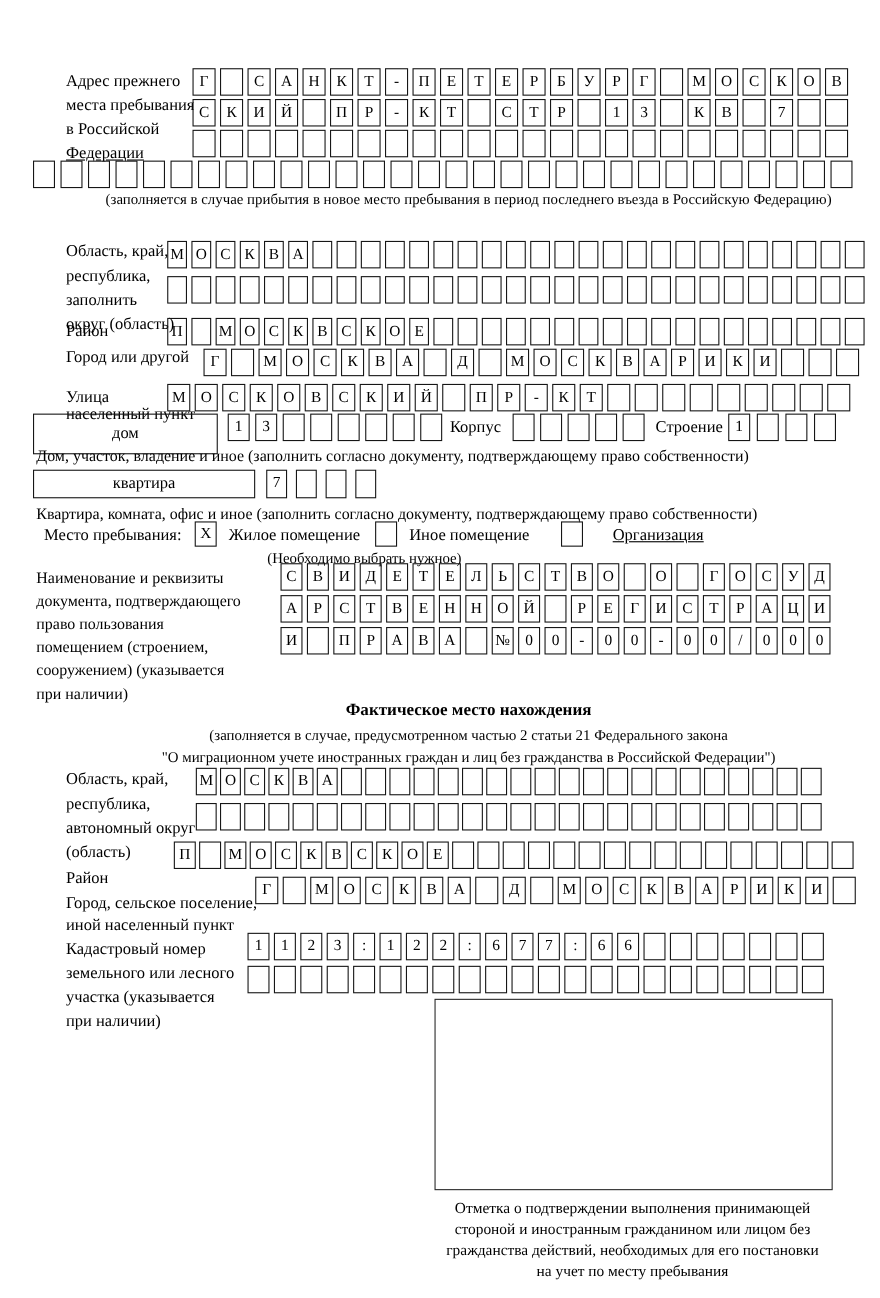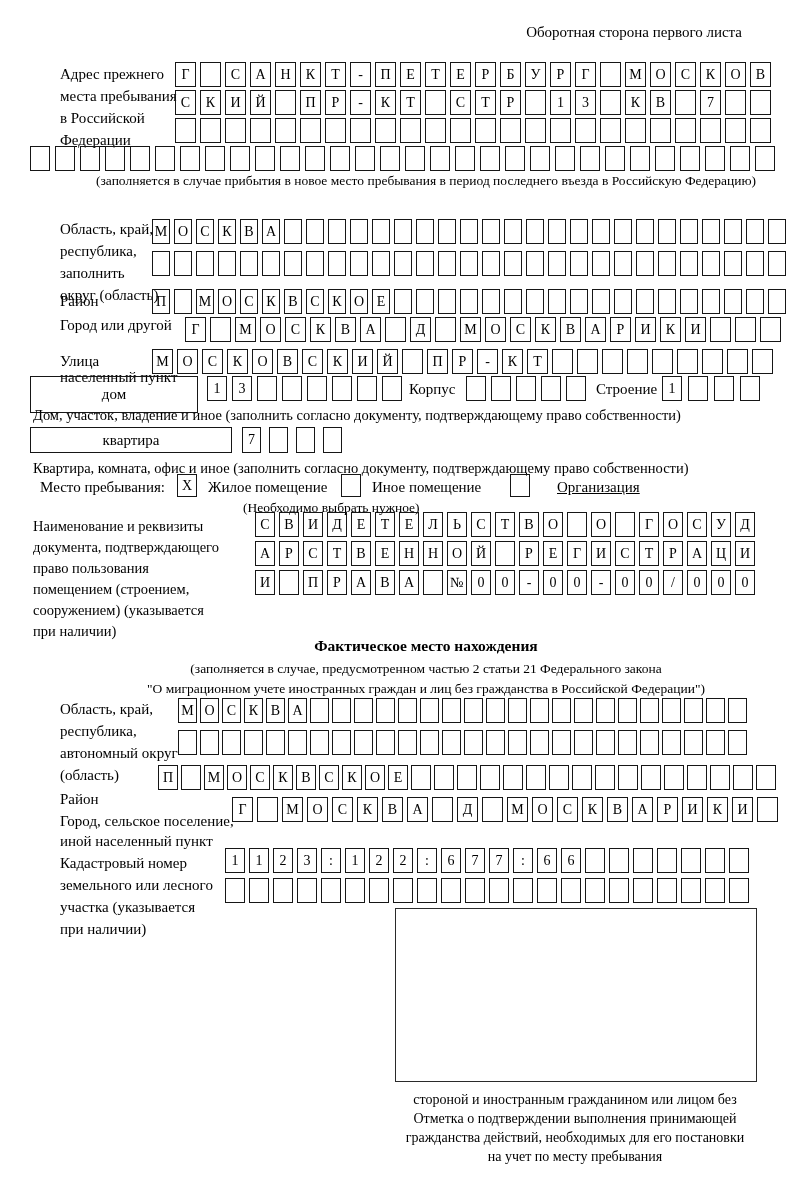--- a/index.html
+++ b/index.html
@@ -25,21 +25,20 @@
     display:flex;align-items:center;justify-content:center;font-size:15px;
   }
   .bigbox{position:absolute;box-sizing:border-box;border:1.6px solid #2a2a2a;background:#fff;}
   .title{font-weight:bold;font-size:16px;}
 </style>
 </head>
 <body>
 
 <div class="page">
 
-  <div class="abs lbl" style="top:22px;right:58px;">Оборотная сторона первого листа</div>
 
   <div class="abs lbl" style="left:60px;top:64px;">Адрес прежнего</div>
   <div class="abs lbl" style="left:60px;top:86px;">места пребывания</div>
   <div class="abs lbl" style="left:60px;top:108px;">в Российской</div>
   <div class="abs lbl" style="left:60px;top:130px;text-decoration:underline;">Федерации</div>
 
   <div class="boxrow" style="left:175px;top:62px;--bw:21px;--gap:4px;">
       <span class="cbox">Г</span>
       <span class="cbox"></span>
       <span class="cbox">С</span>
@@ -614,19 +613,19 @@
       <span class="cbox"></span>
       <span class="cbox"></span>
       <span class="cbox"></span>
       <span class="cbox"></span>
       <span class="cbox"></span>
     </div>
 
   <div class="bigbox" style="left:395px;top:908px;width:362px;height:174px;"></div>
 
   <div class="abs" style="left:370px;top:1090px;width:410px;text-align:center;font-size:14px;line-height:19px;white-space:normal;">
+    <div>Отметка о подтверждении выполнения принимающей</div>
     <div>стороной и иностранным гражданином или лицом без</div>
-    <div>Отметка о подтверждении выполнения принимающей</div>
     <div>гражданства действий, необходимых для его постановки</div>
     <div>на учет по месту пребывания</div>
   </div>
 
 </div>
 
 </body></html>

